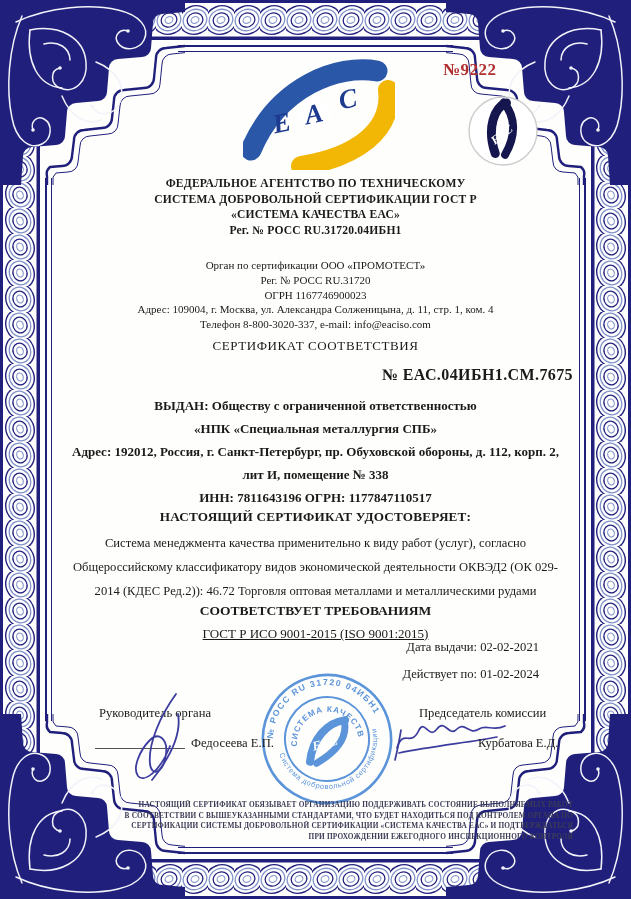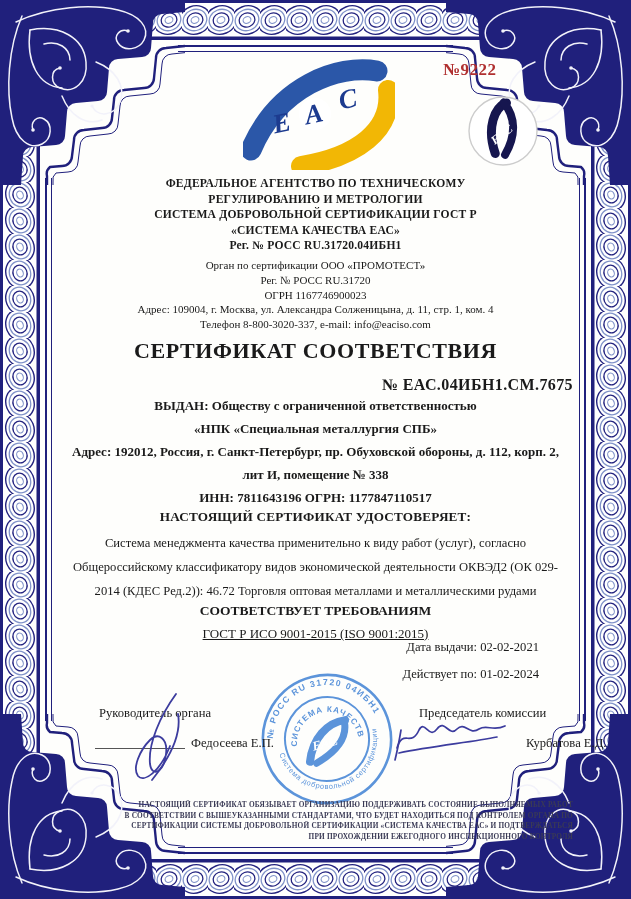--- a/index.html
+++ b/index.html
@@ -29,21 +29,21 @@
   .corner.tl{left:0;top:0;}
   .corner.tr{right:0;top:0;transform:scaleX(-1);}
   .corner.bl{left:0;bottom:0;transform:scaleY(-1);}
   .corner.br{right:0;bottom:0;transform:scale(-1,-1);}
   
   .content{position:absolute;z-index:3;left:58px;right:58px;top:0;text-align:center;}
   .abs{position:absolute;z-index:3;}
   .cert-no{color:#b03030;font-size:17px;font-weight:bold;letter-spacing:.5px;}
   .hdr{font-weight:bold;font-size:11.6px;line-height:15.6px;letter-spacing:.2px;white-space:nowrap;}
   .org{font-size:11px;line-height:14.8px;white-space:nowrap;}
-  .title{font-weight:bold;font-size:22px;letter-spacing:.6px;white-space:nowrap;}
+  .title{font-weight:normal;font-size:13px;letter-spacing:.6px;white-space:nowrap;}
   .number{font-weight:bold;font-size:16px;letter-spacing:.4px;white-space:nowrap;}
   .issued{font-weight:bold;font-size:13px;line-height:23px;white-space:nowrap;}
   .certifies{font-weight:bold;font-size:13.2px;letter-spacing:.2px;white-space:nowrap;}
   .scope{font-size:12.6px;line-height:24px;white-space:nowrap;}
   .complies{font-weight:bold;font-size:13.5px;white-space:nowrap;}
   .standard{font-size:13px;white-space:nowrap;text-decoration:underline;}
   .dateline{font-size:12.6px;white-space:nowrap;text-align:right;}
   .sigrole{font-size:12.6px;white-space:nowrap;}
   .signame{font-size:12.6px;white-space:nowrap;}
   .sig-underline{border-bottom:1.2px solid #555;}
@@ -226,21 +226,20 @@
     <circle cx="37" cy="37" r="34" fill="#ffffff" stroke="#cccccc" stroke-width="1.4"></circle>
     <g transform="rotate(-38 37 37)">
       <path d="M17,50 C26,24 45,13 57,17" fill="none" stroke="#16164f" stroke-width="9" stroke-linecap="round"></path>
       <path d="M55,15 C56,34 44,49 24,57" fill="none" stroke="#16164f" stroke-width="8" stroke-linecap="round"></path>
       <text x="22" y="43" font-family="Liberation Serif, serif" font-style="italic" font-weight="bold" font-size="12" fill="#ffffff">ЕАС</text>
     </g>
   </svg>
 
   <div class="content" style="top:176px;">
     <div class="hdr">ФЕДЕРАЛЬНОЕ АГЕНТСТВО ПО ТЕХНИЧЕСКОМУ</div>
-    <div class="hdr">РЕГУЛИРОВАНИЮ И МЕТРОЛОГИИ</div>
     <div class="hdr">СИСТЕМА ДОБРОВОЛЬНОЙ СЕРТИФИКАЦИИ ГОСТ Р</div>
     <div class="hdr">«СИСТЕМА КАЧЕСТВА ЕАС»</div>
     <div class="hdr">Рег. № РОСС RU.31720.04ИБН1</div>
   </div>
 
   <div class="content" style="top:258px;">
     <div class="org">Орган по сертификации ООО «ПРОМОТЕСТ»</div>
     <div class="org">Рег. № РОСС RU.31720</div>
     <div class="org">ОГРН 1167746900023</div>
     <div class="org">Адрес: 109004, г. Москва, ул. Александра Солженицына, д. 11, стр. 1, ком. 4</div>
@@ -314,21 +313,21 @@
   <div class="abs signame" style="left:191px;top:736px;">Федосеева Е.П.</div>
 
   <div class="abs sigrole" style="left:419px;top:706px;">Председатель комиссии</div>
   <svg class="abs" style="left:393px;top:716px;" width="118" height="48" viewBox="0 0 118 48">
     <g fill="none" stroke="#3c3c9e" stroke-width="1.7" stroke-linecap="round">
       <path d="M4,32 C10,12 18,32 26,14 C32,3 36,24 44,13 C52,2 56,22 64,13 C72,5 76,20 86,13 C94,8 100,16 112,10"></path>
       <path d="M6,37 C40,30 80,26 104,21"></path>
       <path d="M8,14 C6,26 4,36 2,44"></path>
     </g>
   </svg>
-  <div class="abs signame" style="left:478px;top:736px;margin-left:48px;">Курбатова Е.Д.</div>
+  <div class="abs signame" style="left:478px;top:736px;">Курбатова Е.Д.</div>
 
   <div class="content footer" style="top:800px;text-align:right;">
     <div>НАСТОЯЩИЙ СЕРТИФИКАТ ОБЯЗЫВАЕТ ОРГАНИЗАЦИЮ ПОДДЕРЖИВАТЬ СОСТОЯНИЕ ВЫПОЛНЯЕМЫХ РАБОТ</div>
     <div>В СООТВЕТСТВИИ С ВЫШЕУКАЗАННЫМИ СТАНДАРТАМИ, ЧТО БУДЕТ НАХОДИТЬСЯ ПОД КОНТРОЛЕМ ОРГАНА ПО</div>
     <div>СЕРТИФИКАЦИИ СИСТЕМЫ ДОБРОВОЛЬНОЙ СЕРТИФИКАЦИИ «СИСТЕМА КАЧЕСТВА ЕАС» И ПОДТВЕРЖДАТЬСЯ</div>
     <div>ПРИ ПРОХОЖДЕНИИ ЕЖЕГОДНОГО ИНСПЕКЦИОННОГО КОНТРОЛЯ</div>
   </div>
 
 </div>
 

